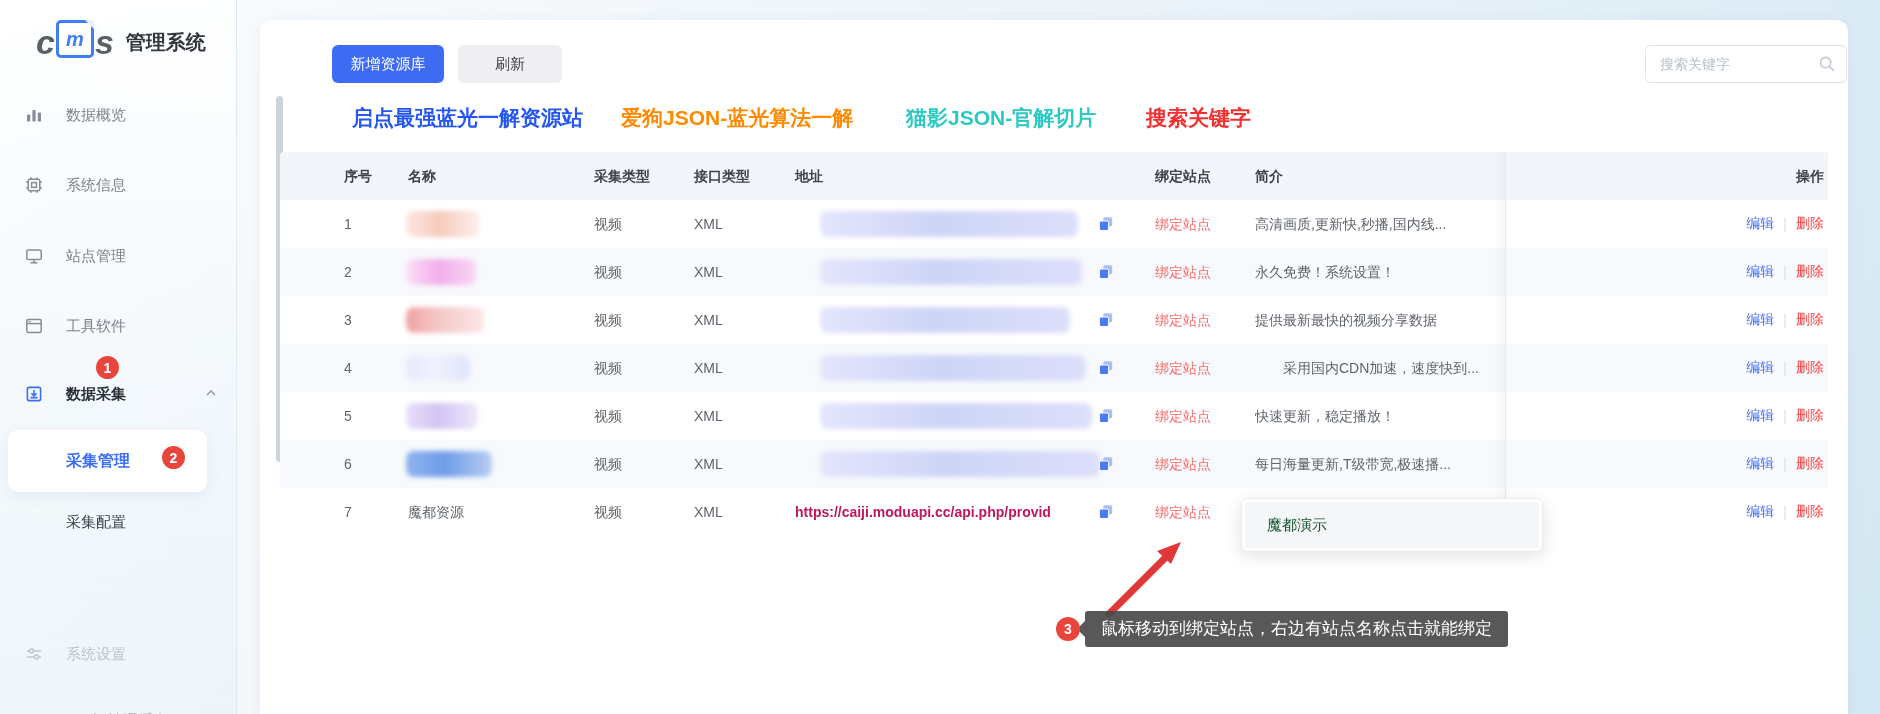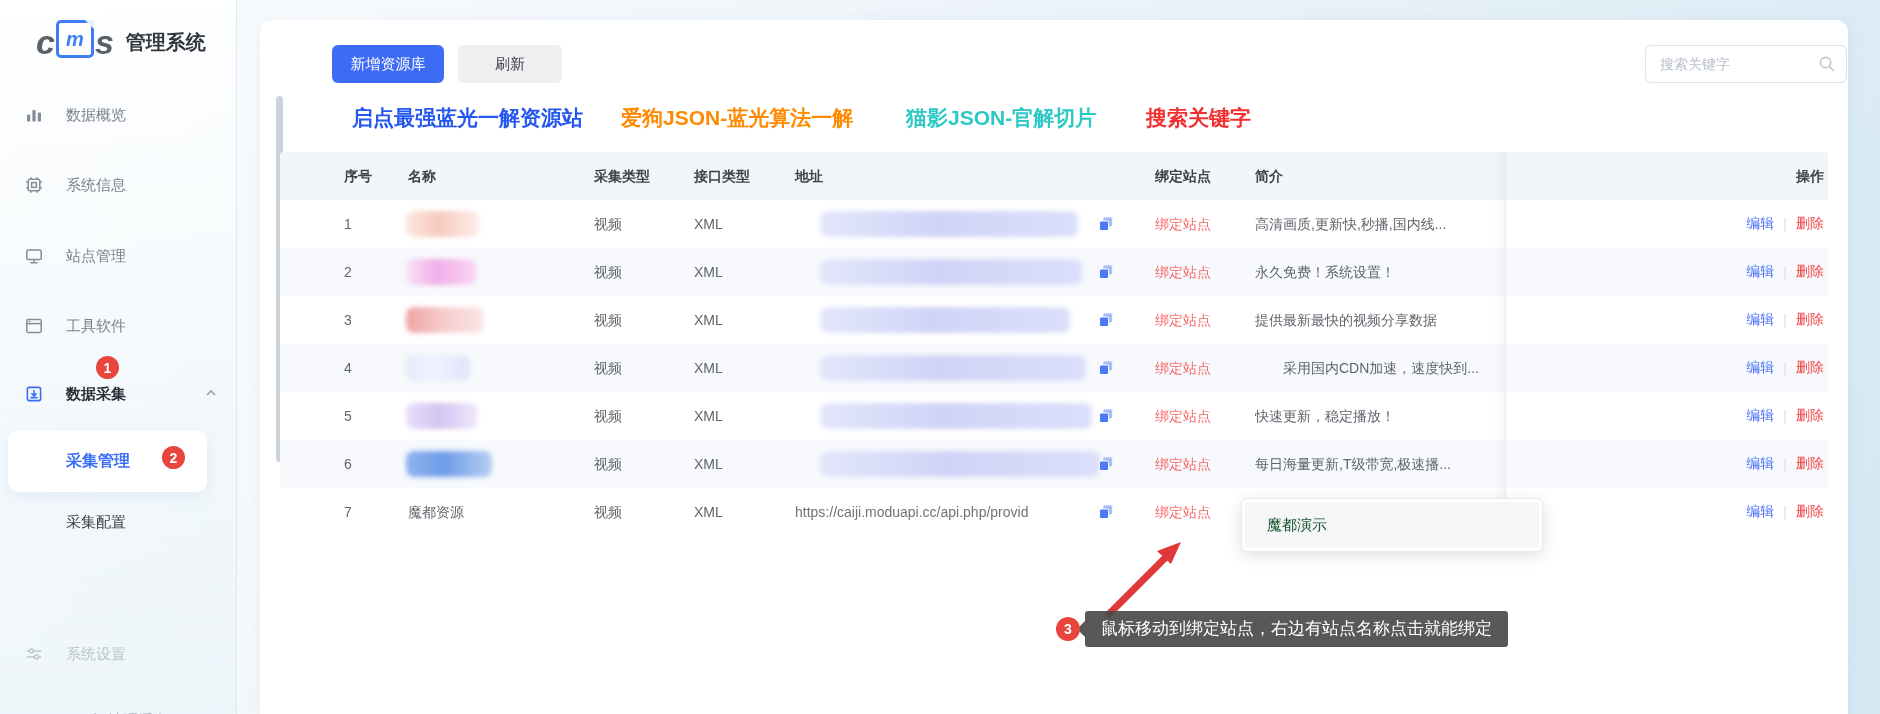--- a/index.html
+++ b/index.html
@@ -45,21 +45,21 @@
   .qlink{position:absolute;top:104px;font-size:21px;font-weight:800;white-space:nowrap;cursor:pointer;}
   .ql0{left:352px;} .ql1{left:621px;} .ql2{left:906px;} .ql3{left:1146px;}
 
   
   #thead{left:280px;top:152px;width:1548px;height:48px;background:#f2f5f9;border-radius:4px 4px 0 0;}
   .th{position:absolute;top:0;line-height:48px;font-size:14px;font-weight:700;color:#3e434a;white-space:nowrap;}
   .trow{position:absolute;left:280px;width:1548px;height:48px;background:#fff;}
   .trow.striped{background:#f7f9fc;}
   .cell{position:absolute;top:0;line-height:48px;font-size:14px;color:#5f656c;white-space:nowrap;}
   .cell.desc{width:246px;overflow:hidden;}
-  .cell.url{color:#737373;cursor:pointer;width:282px;overflow:hidden;}
+  .cell.url{color:#be185d;cursor:pointer;width:282px;overflow:hidden;font-weight:bold;}
   .bind-link{color:#f56c6c;cursor:pointer;}
   .blur-block{position:absolute;top:11px;height:26px;border-radius:8px;filter:blur(2.5px);}
   .copy-btn{position:absolute;top:16px;width:16px;height:16px;cursor:pointer;}
   .ops{position:absolute;right:4px;top:0;height:48px;display:flex;align-items:center;gap:9px;font-size:14px;}
   .op-edit{color:#4a72f5;cursor:pointer;}
   .op-sep{color:#dcdfe6;}
   .op-del{color:#ef4444;cursor:pointer;}
   #col-divider{left:1505px;top:152px;width:1px;height:384px;background:#e7eaf0;}
   #col-shadow{left:1493px;top:152px;width:12px;height:384px;background:linear-gradient(to right,rgba(90,100,120,0),rgba(90,100,120,.05));}
 

